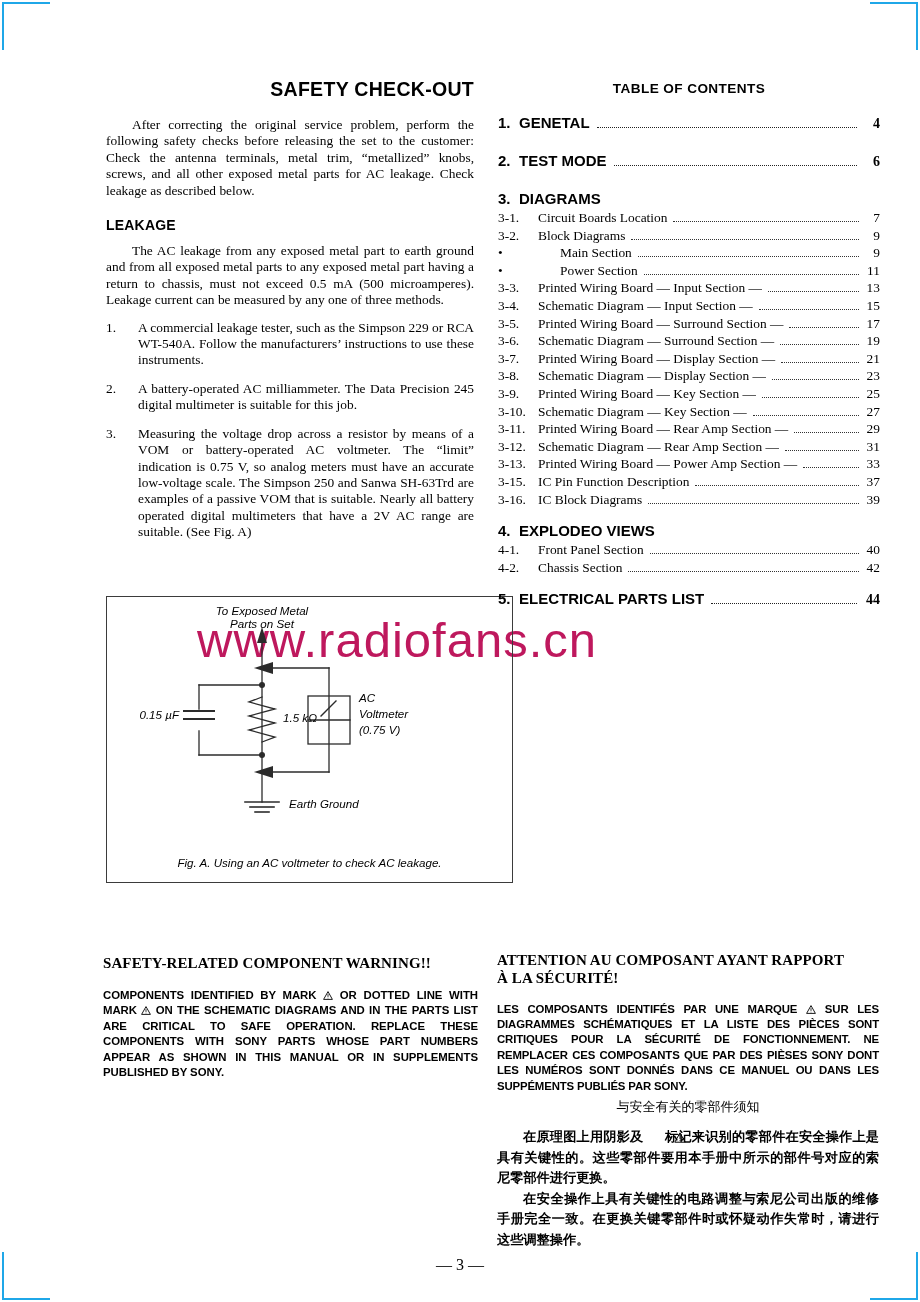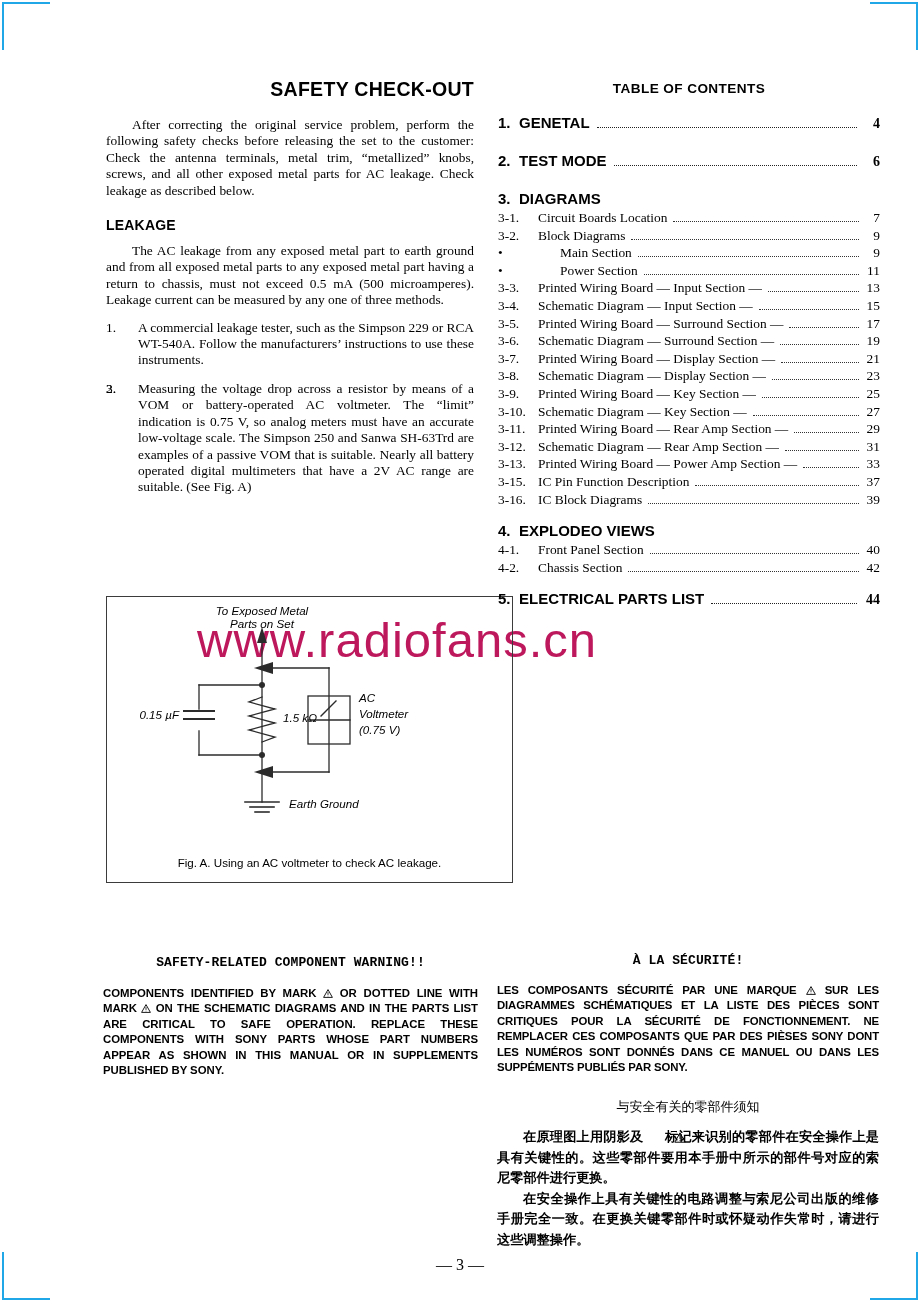--- a/index.html
+++ b/index.html
@@ -116,20 +116,21 @@
     z-index: 3;
     padding-left: 39px;
   }
   .fig-caption {
     position: absolute;
     left: 0;
     right: 0;
     bottom: 13px;
     text-align: center;
     font-family: "Liberation Sans", sans-serif;
+    font-style: italic;
     font-size: 11.6px;
   }
   .fig-svg {
     position: absolute;
     left: 0;
     top: 0;
   }
   .fig-label {
     font-family: "Liberation Sans", sans-serif;
     font-style: italic;
@@ -198,24 +199,23 @@
     z-index: 3;
   }
   .warn-right {
     position: absolute;
     left: 497px;
     top: 953px;
     width: 382px;
     z-index: 3;
   }
   .warn-head {
-    font-family: Liberation Mono, monospace;
-    font-size: 13px;
-    font-weight: bold;
-    text-align: center;
+    font-family: Liberation Serif, serif;
+    font-size: 15px;
+    font-weight: bold;
     margin-bottom: 16px;
     letter-spacing: 0.1px;
   }
   .warn-head.two-line { margin-bottom: 2px; line-height: 14.5px; }
   .warn-body {
     font-family: "Liberation Sans", sans-serif;
     font-size: 11.4px;
     font-weight: bold;
     line-height: 15.4px;
     text-align: justify;
@@ -283,20 +283,21 @@
     <p class="body">After correcting the original service problem, perform the following safety checks before releasing the set to the customer: Check the antenna terminals, metal trim, “metallized” knobs, screws, and all other exposed metal parts for AC leakage. Check leakage as described below.</p>
     <h2 class="sub-title">LEAKAGE</h2>
     <p class="body">The AC leakage from any exposed metal part to earth ground and from all exposed metal parts to any exposed metal part having a return to chassis, must not exceed 0.5 mA (500 microamperes). Leakage current can be measured by any one of three methods.</p>
     <ol class="methods">
       <li>
         <span class="num">1.</span>
         <span>A commercial leakage tester, such as the Simpson 229 or RCA WT-540A. Follow the manufacturers’ instructions to use these instruments.</span>
       </li>
       <li>
         <span class="num">2.</span>
+        <span>A battery-operated AC milliammeter. The Data Precision 245 digital multimeter is suitable for this job.</span>
       </li>
       <li>
         <span class="num">3.</span>
         <span>Measuring the voltage drop across a resistor by means of a VOM or battery-operated AC voltmeter. The “limit” indication is 0.75 V, so analog meters must have an accurate low-voltage scale. The Simpson 250 and Sanwa SH-63Trd are examples of a passive VOM that is suitable. Nearly all battery operated digital multimeters that have a 2V AC range are suitable. (See Fig. A)</span>
       </li>
     </ol>
   </div>
 
   <div class="figure-box">
     <svg class="fig-svg" width="366" height="260" viewBox="0 0 366 260">
@@ -531,23 +532,24 @@
             <polygon points="5,0.6 9.4,8.4 0.6,8.4" fill="none" stroke="#000" stroke-width="0.9"></polygon>
             <line x1="5" y1="3.1" x2="5" y2="5.9" stroke="#000" stroke-width="0.8"></line>
             <circle cx="5" cy="7" r="0.45" fill="#000"></circle>
           </svg>
       </span>
       <span>ON THE SCHEMATIC DIAGRAMS AND IN THE PARTS LIST ARE CRITICAL TO SAFE OPERATION. REPLACE THESE COMPONENTS WITH SONY PARTS WHOSE PART NUMBERS APPEAR AS SHOWN IN THIS MANUAL OR IN SUPPLEMENTS PUBLISHED BY SONY.</span>
     </div>
   </div>
 
   <div class="warn-right">
+    <div class="warn-head two-line">ATTENTION AU COMPOSANT AYANT RAPPORT</div>
     <div class="warn-head" style="margin-bottom:15px;">À LA SÉCURITÉ!</div>
     <div class="warn-body fr">
-      <span>LES COMPOSANTS SÉCURITÉ PAR UNE MARQUE</span>
+      <span>LES COMPOSANTS IDENTIFÉS PAR UNE MARQUE</span>
       <span class="tri">
         <svg width="10" height="9" viewBox="0 0 10 9">
             <polygon points="5,0.6 9.4,8.4 0.6,8.4" fill="none" stroke="#000" stroke-width="0.9"></polygon>
             <line x1="5" y1="3.1" x2="5" y2="5.9" stroke="#000" stroke-width="0.8"></line>
             <circle cx="5" cy="7" r="0.45" fill="#000"></circle>
           </svg>
       </span>
       <span>SUR LES DIAGRAMMES SCHÉMATIQUES ET LA LISTE DES PIÈCES SONT CRITIQUES POUR LA SÉCURITÉ DE FONCTIONNEMENT. NE REMPLACER CES COMPOSANTS QUE PAR DES PIÈSES SONY DONT LES NUMÉROS SONT DONNÉS DANS CE MANUEL OU DANS LES SUPPÉMENTS PUBLIÉS PAR SONY.</span>
     </div>
   </div>

